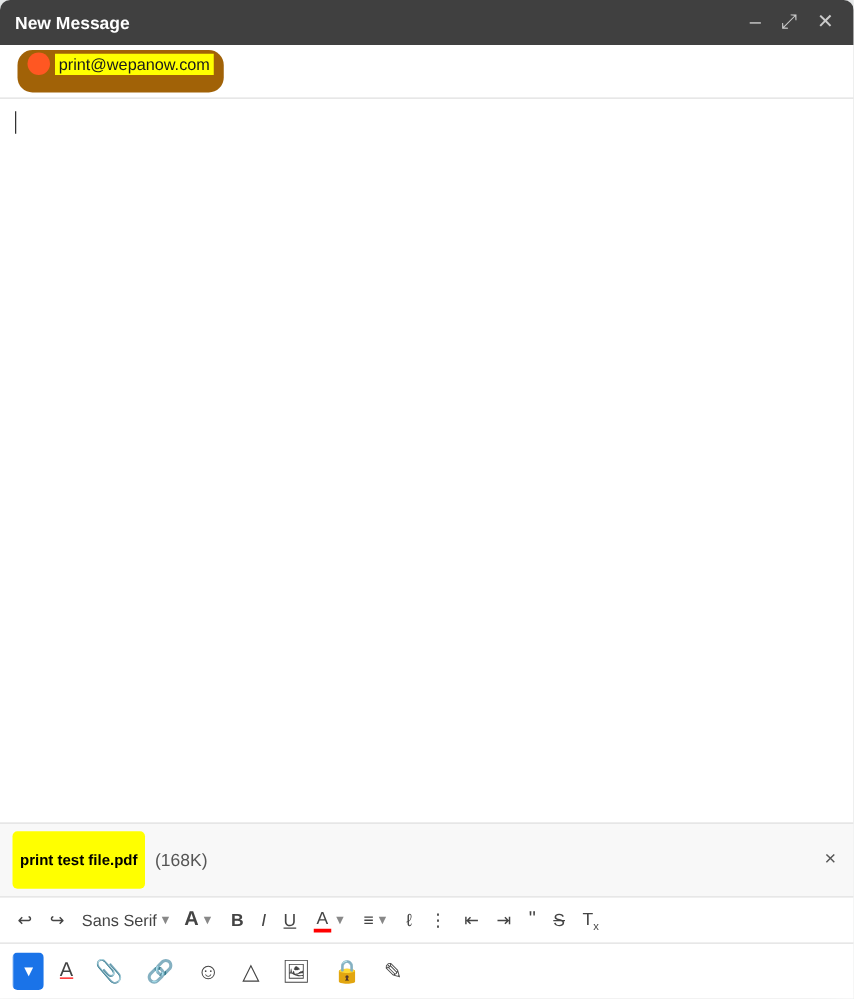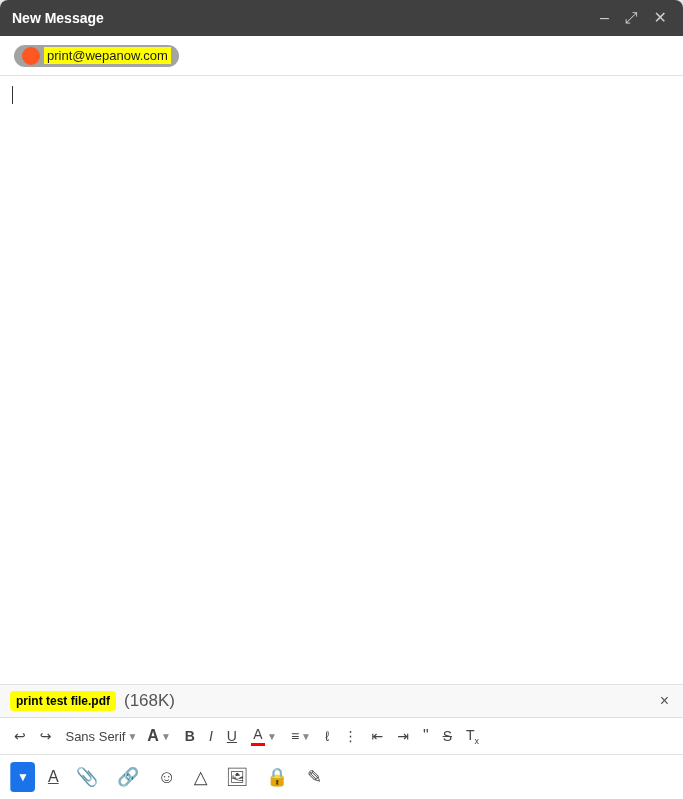--- a/index.html
+++ b/index.html
@@ -56,23 +56,23 @@
       min-height: 40px;
     }
 
     .to-label {
       font-size: 12px;
       color: #444;
       margin-right: 6px;
     }
 
     .recipient-chip {
-      background: #a3a3a3;
+      background: #a16207;
       border-radius: 12px;
-      padding: 2px 8px 2px 8px;
+      padding: 2px 8px 14px 8px;
       font-size: 13px;
       color: #1a1a1a;
       display: flex;
       align-items: center;
       gap: 4px;
       cursor: pointer;
       position: relative;
     }
 
     .recipient-chip .chip-avatar {
@@ -131,29 +131,29 @@
       padding: 6px 10px;
       display: flex;
       align-items: center;
       border-top: 1px solid #e0e0e0;
       gap: 8px;
     }
 
     .attachment-chip {
       background: #ffff00;
       border-radius: 4px;
-      padding: 3px 6px;
+      padding: 16px 6px;
       font-size: 12px;
       font-weight: 600;
       color: #000;
       cursor: pointer;
     }
 
     .attachment-size {
-      font-size: 17px;
+      font-size: 14px;
       color: #555;
     }
 
     .attachment-close {
       margin-left: auto;
       background: none;
       border: none;
       font-size: 16px;
       color: #555;
       cursor: pointer;

